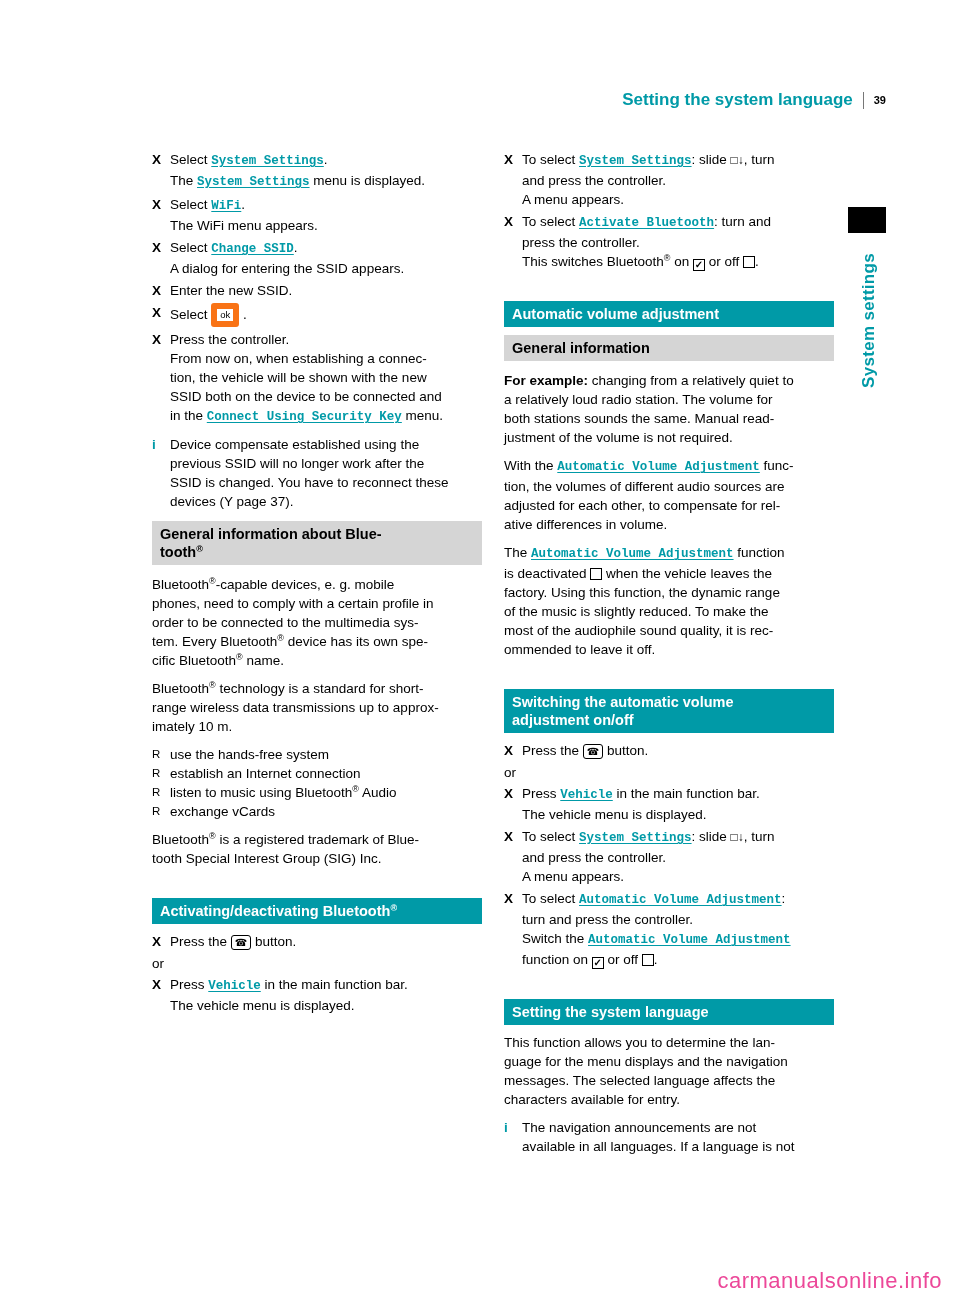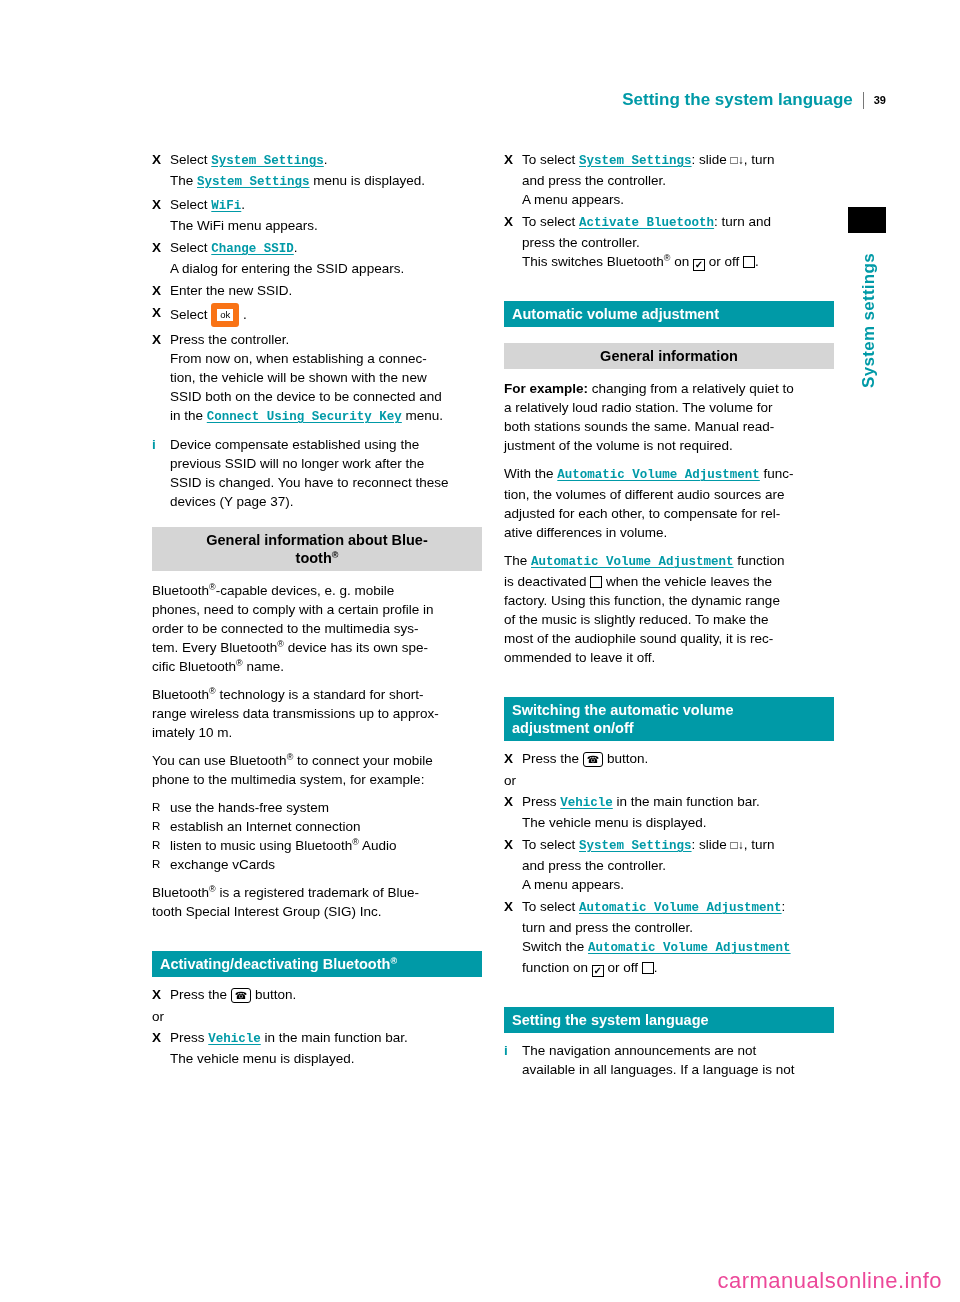--- a/index.html
+++ b/index.html
@@ -67,22 +67,21 @@
     margin: 30px 0 8px;
   }
   .column > .h1:first-child { margin-top: 0; }
   .h2 {
     background: #d5d5d5;
     color: #000;
     font-weight: bold;
     font-size: 14.5px;
     line-height: 18px;
     padding: 4px 8px;
-    margin: 16px 0 10px;
-    text-align: center;
+    margin: 8px 0 10px;
   }
   .para { margin: 0 0 9px; }
   .step { display: flex; margin: 0 0 3px; }
   .info { display: flex; margin: 8px 0 10px; }
   .marker { flex: none; width: 18px; }
   .step-marker { font-weight: bold; }
   .info-marker { color: #009aa7; font-weight: bold; }
   .body { flex: 1; min-width: 0; }
   .or { margin: 1px 0 2px; }
   .bullets { margin: 0 0 9px; }
@@ -167,21 +166,20 @@
           <span class="marker step-marker">X</span>
           <div class="body"><span>Press the controller.</span><br><span>From now on, when establishing a connec-</span><br><span>tion, the vehicle will be shown with the new</span><br><span>SSID both on the device to be connected and</span><br><span>in the </span><span class="seg-mono">Connect Using Security Key</span><span> menu.</span></div>
         </div>
         <div class="info">
           <span class="marker info-marker">i</span>
           <div class="body"><span>Device compensate established using the</span><br><span>previous SSID will no longer work after the</span><br><span>SSID is changed. You have to reconnect these</span><br><span>devices (Y page 37).</span></div>
         </div>
         <div class="h2"><span>General information about Blue-</span><br><span>tooth</span><span class="seg-sup">®</span></div>
         <div class="para"><span>Bluetooth</span><span class="seg-sup">®</span><span>-capable devices, e. g. mobile</span><br><span>phones, need to comply with a certain profile in</span><br><span>order to be connected to the multimedia sys-</span><br><span>tem. Every Bluetooth</span><span class="seg-sup">®</span><span> device has its own spe-</span><br><span>cific Bluetooth</span><span class="seg-sup">®</span><span> name.</span></div>
         <div class="para"><span>Bluetooth</span><span class="seg-sup">®</span><span> technology is a standard for short-</span><br><span>range wireless data transmissions up to approx-</span><br><span>imately 10 m.</span></div>
-        <div class="para"><span>You can use Bluetooth</span><span class="seg-sup">®</span><span> to connect your mobile</span><br><span>phone to the multimedia system, for example:</span></div>
         <div class="bullets">
           <div class="bullet-row">
             <span class="bullet-marker">R</span>
             <div class="body"><span>use the hands-free system</span></div>
           </div>
           <div class="bullet-row">
             <span class="bullet-marker">R</span>
             <div class="body"><span>establish an Internet connection</span></div>
           </div>
           <div class="bullet-row">
@@ -231,20 +229,21 @@
         </div>
         <div class="step">
           <span class="marker step-marker">X</span>
           <div class="body"><span>To select </span><span class="seg-mono">System Settings</span><span>: slide </span><span class="icon icon-slide-down"></span><span>, turn</span><br><span>and press the controller.</span><br><span>A menu appears.</span></div>
         </div>
         <div class="step">
           <span class="marker step-marker">X</span>
           <div class="body"><span>To select </span><span class="seg-mono">Automatic Volume Adjustment</span><span>:</span><br><span>turn and press the controller.</span><br><span>Switch the </span><span class="seg-mono">Automatic Volume Adjustment</span><br><span>function on </span><span class="icon icon-check-on">✓</span><span> or off </span><span class="icon icon-check-off"></span><span>.</span></div>
         </div>
         <div class="h1"><span>Setting the system language</span></div>
+        <div class="para"><span>This function allows you to determine the lan-</span><br><span>guage for the menu displays and the navigation</span><br><span>messages. The selected language affects the</span><br><span>characters available for entry.</span></div>
         <div class="info">
           <span class="marker info-marker">i</span>
           <div class="body"><span>The navigation announcements are not</span><br><span>available in all languages. If a language is not</span></div>
         </div>
       </div>
   </div>
 
   <div class="watermark">carmanualsonline.info</div>
 
 </div>

